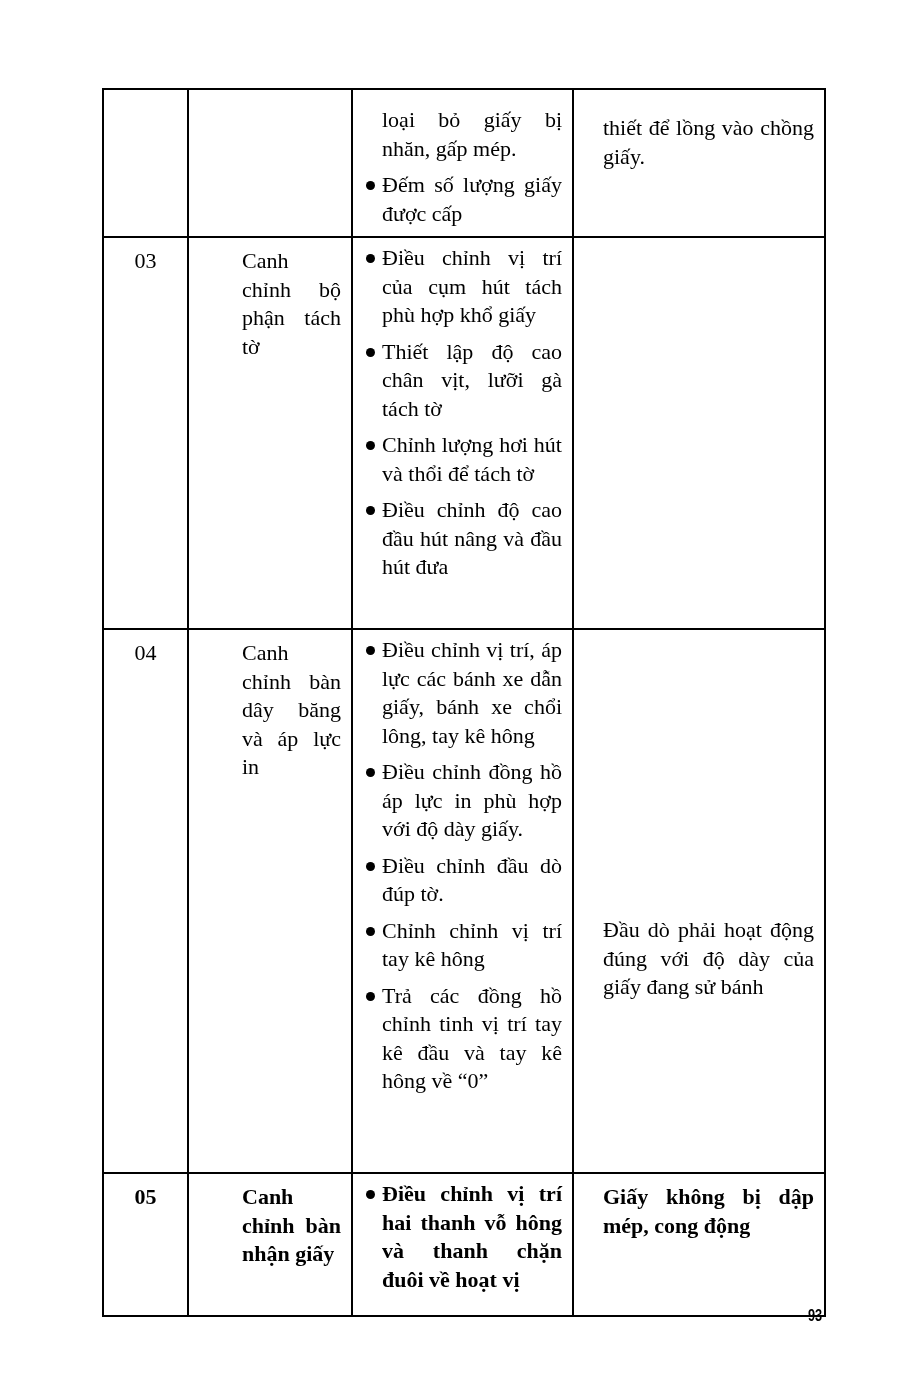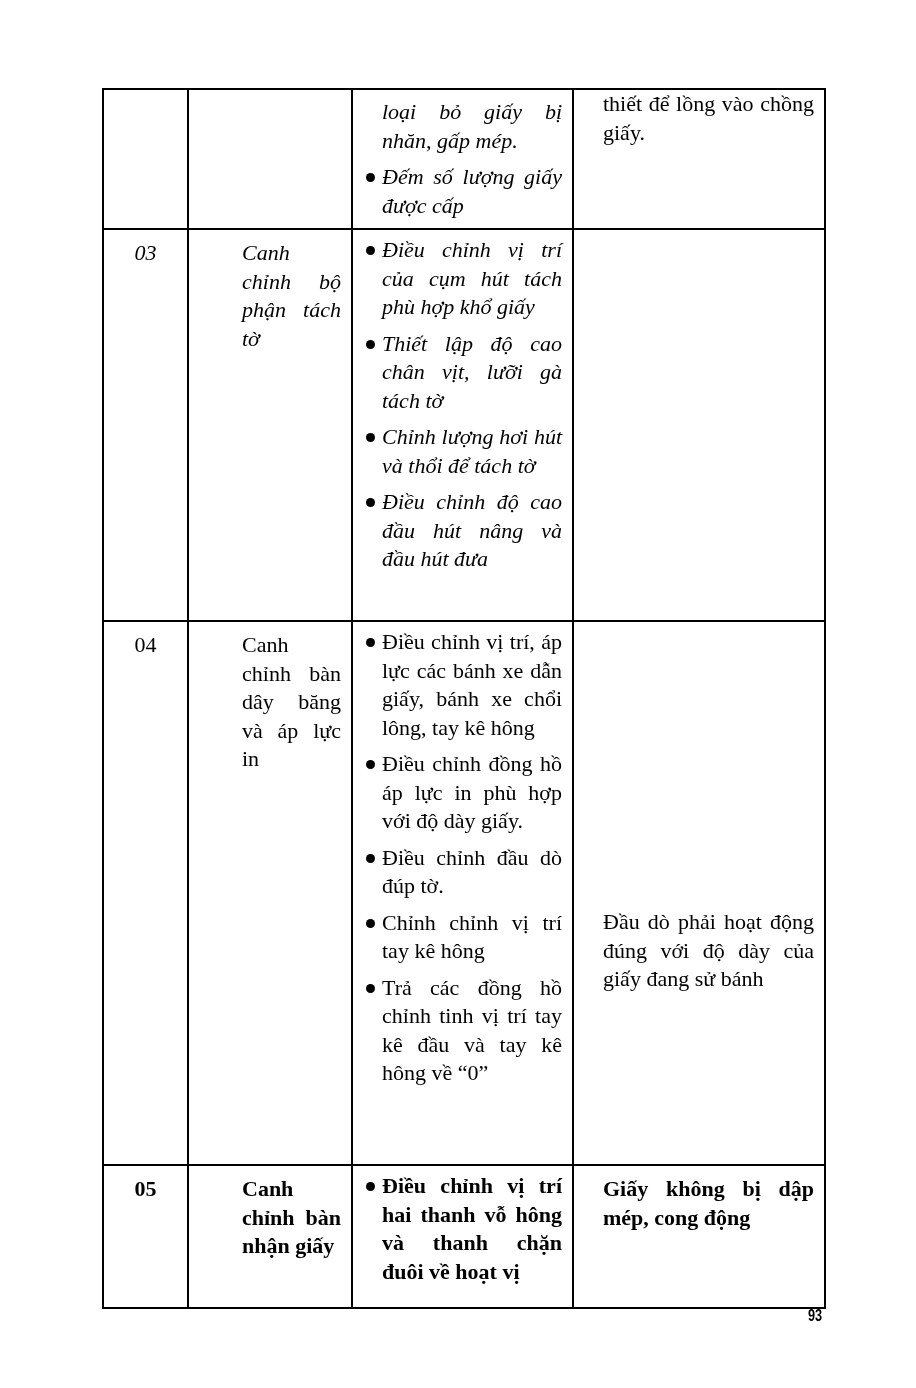--- a/index.html
+++ b/index.html
@@ -70,21 +70,21 @@
     top: 10px;
     width: 9px;
     height: 9px;
     border-radius: 50%;
     background: #000;
   }
   ul.bullets li.cont {
     padding-left: 17px;
   }
   .row-01 td { height: 129px; }
-  .row-03 td { height: 381px; font-style: italic; }
+  .row-03 td { height: 381px; }
   .row-04 td { height: 533px; }
   .row-05 td { height: 132px; font-weight: bold; }
 
   .c4-mid {
     padding-top: 286px !important;
   }
 
   .page-number {
     position: absolute;
     left: 808px;
@@ -110,32 +110,32 @@
         <col class="c4">
     </colgroup>
     <tbody>
 
       <tr class="row-01">
         <td class="stt"></td>
         <td class="c2">
           <div class="cell-text"></div>
         </td>
         <td class="c3">
-          <ul class="bullets" style="padding-top:8px;font-style:italic;">
+          <ul class="bullets" style="padding-top:16px;">
             <li class="cont">
               <span>loại bỏ giấy bị nhăn, gấp mép.</span>
             </li>
             <li>
               <span class="bullet"></span>
               <span>Đếm số lượng giấy được cấp</span>
             </li>
           </ul>
         </td>
         <td class="c4">
-          <div class="cell-text" style="padding-top:0px;">thiết để lồng vào chồng giấy.</div>
+          <div class="cell-text" style="padding-top:0px;margin-top:24px;">thiết để lồng vào chồng giấy.</div>
         </td>
       </tr>
 
       <tr class="row-03">
         <td class="stt">03</td>
         <td class="c2">
           <div class="cell-text">Canh chỉnh bộ phận tách tờ</div>
         </td>
         <td class="c3">
           <ul class="bullets">

